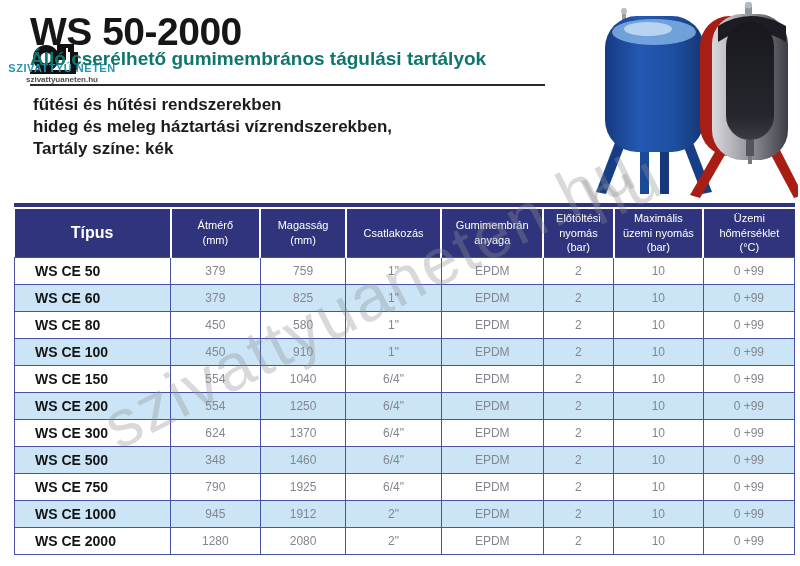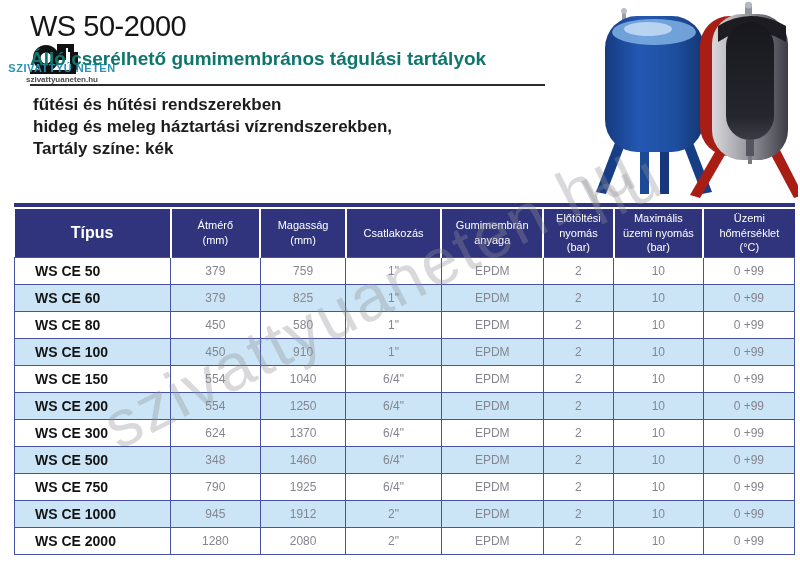--- a/index.html
+++ b/index.html
@@ -1,20 +1,20 @@
 <!DOCTYPE html>
 <html style="--accent: #2f347c; --row-alt: #cbe5f6; --grid: #4752a2; --data-text: #85858f; --logo-teal: #2a93b4; --tank-blue: #1d4f9f; --tank-red: #a81e14; --watermark-gray: #919196;"><head>
 <meta charset="utf-8">
 <style>
   html,body{margin:0;padding:0;background:#fff;}
   #page{position:relative;width:800px;height:566px;background:#fff;overflow:hidden;
         font-family:"Liberation Sans",sans-serif;color:#1a1a1a;}
 
   
-  .title{position:absolute;left:30px;top:10px;font-size:29px;font-weight:400;
+  .title{position:absolute;left:30px;top:10px;font-size:39px;font-weight:700;
          letter-spacing:-0.5px;color:#161616;}
   .subtitle{position:absolute;left:30px;top:48px;font-size:19px;font-weight:700;color:#0f766e;}
   .head-rule{position:absolute;left:30px;top:84px;width:515px;height:2px;background:#2b2b2b;}
 
   .desc{position:absolute;left:33px;top:94px;font-size:17px;font-weight:700;
         line-height:22px;color:#1c1c1c;}
 
   
   .logo{position:absolute;left:2px;top:34px;width:120px;text-align:center;}
   .logo .pump{position:absolute;left:24px;top:2px;}

